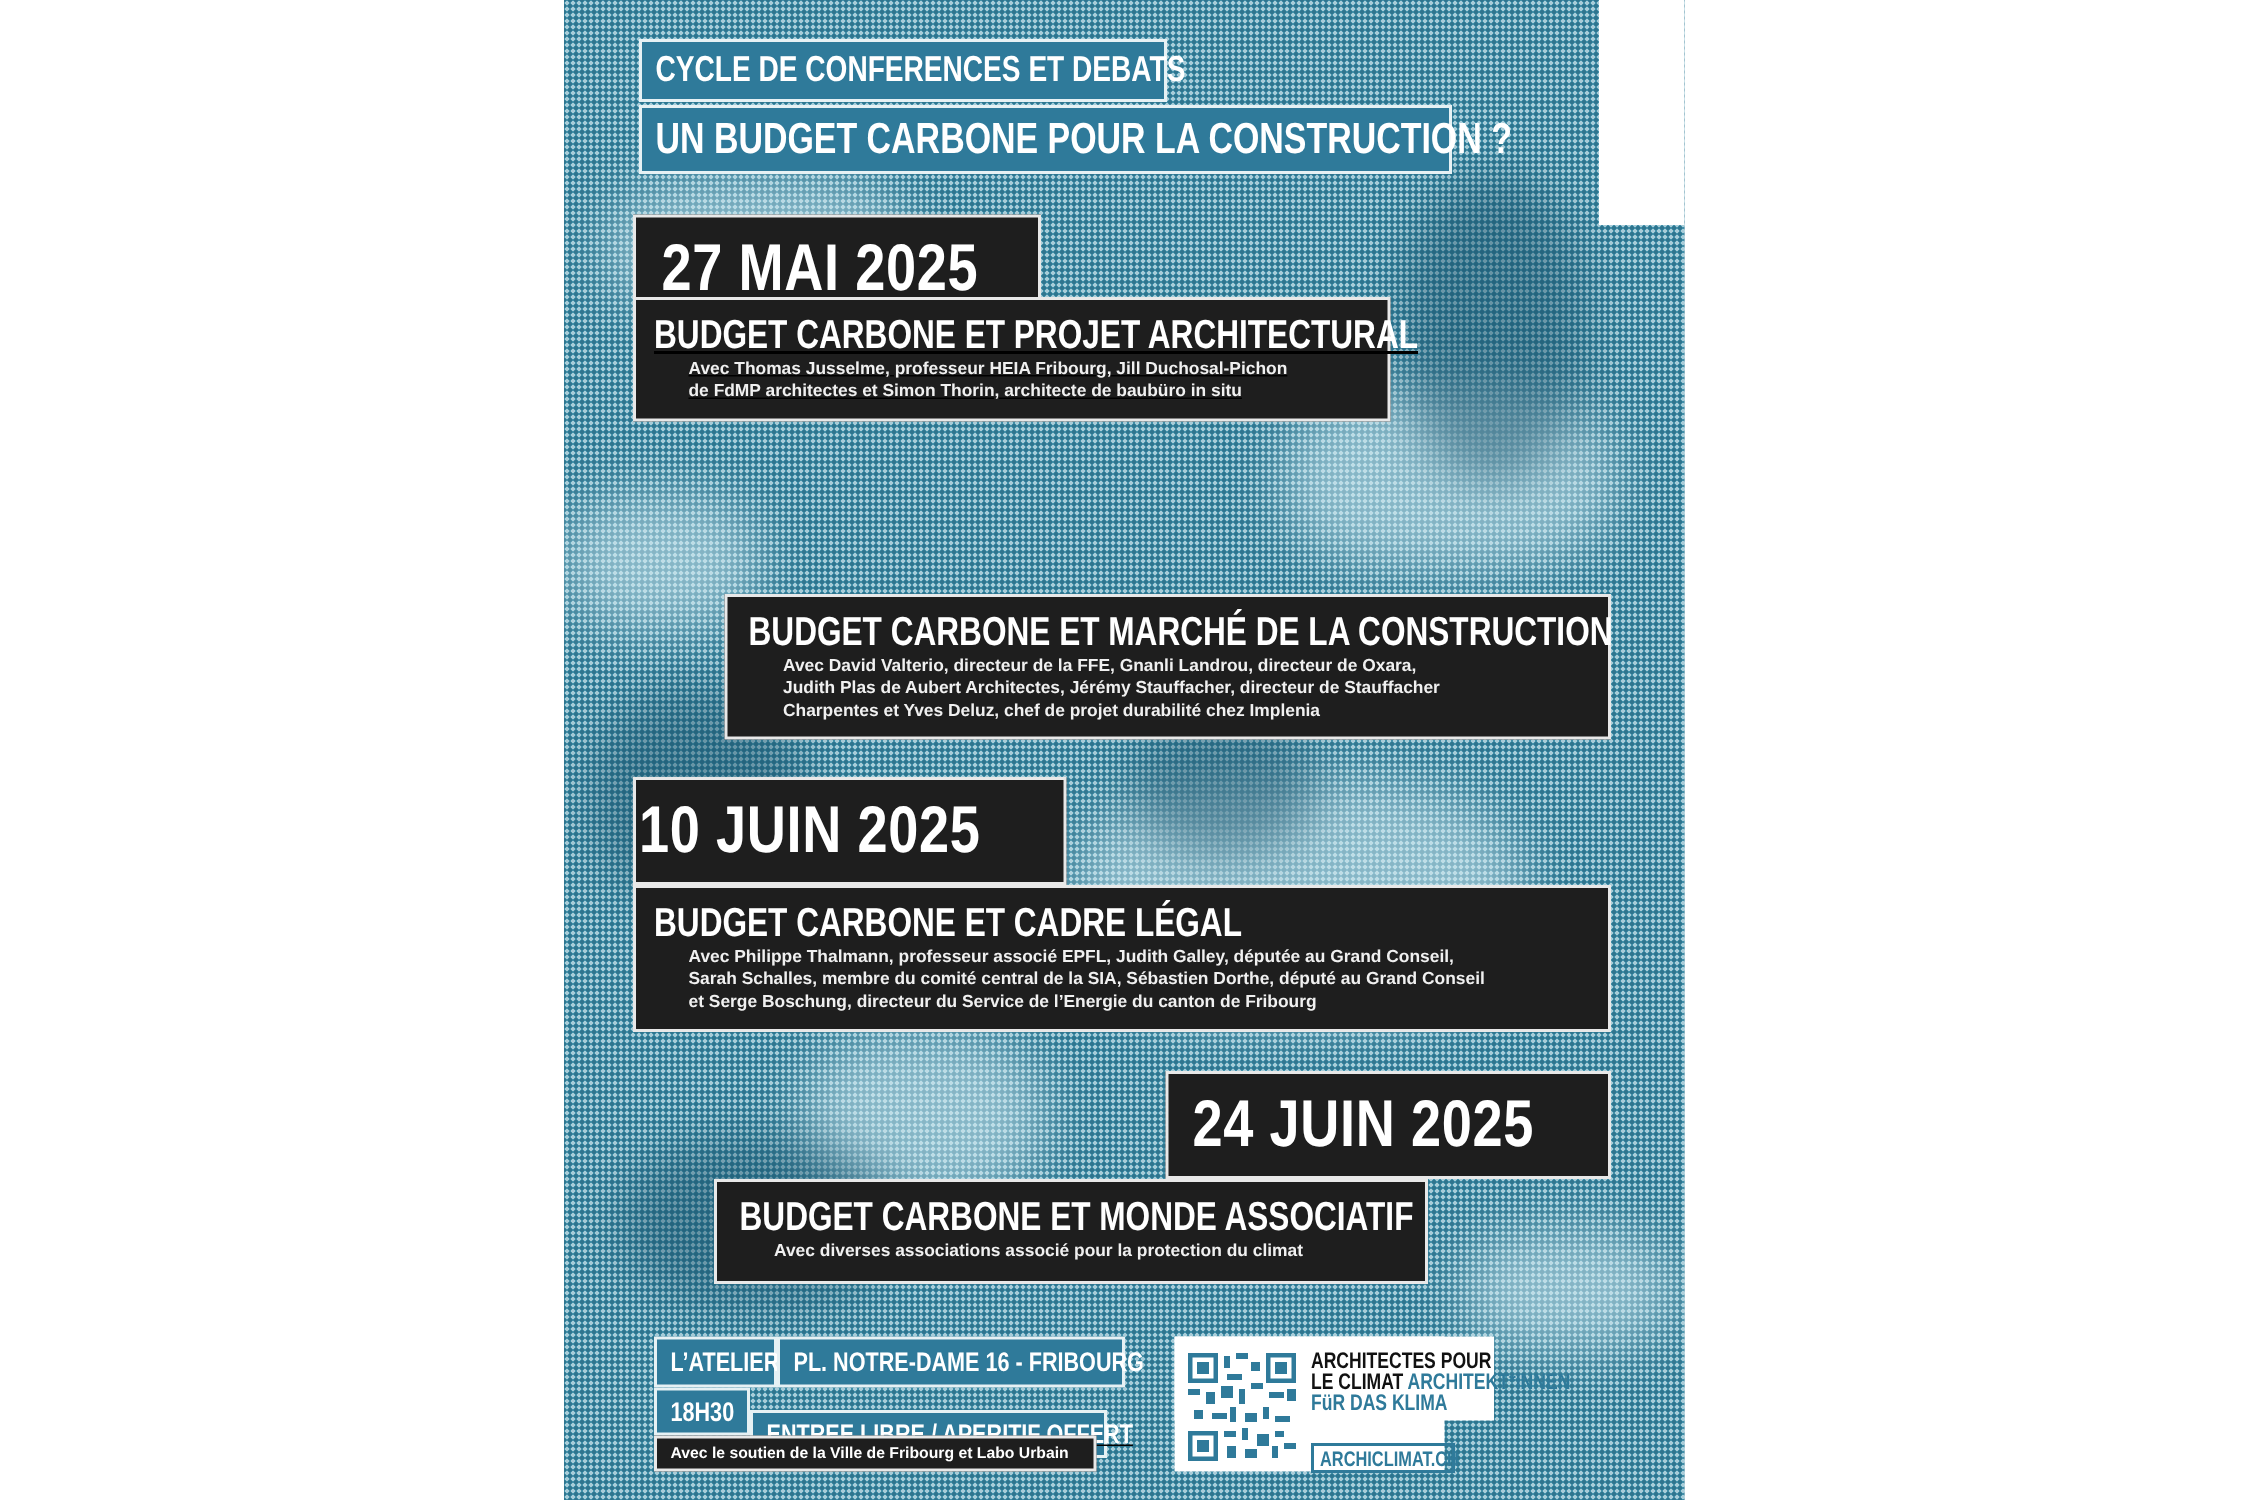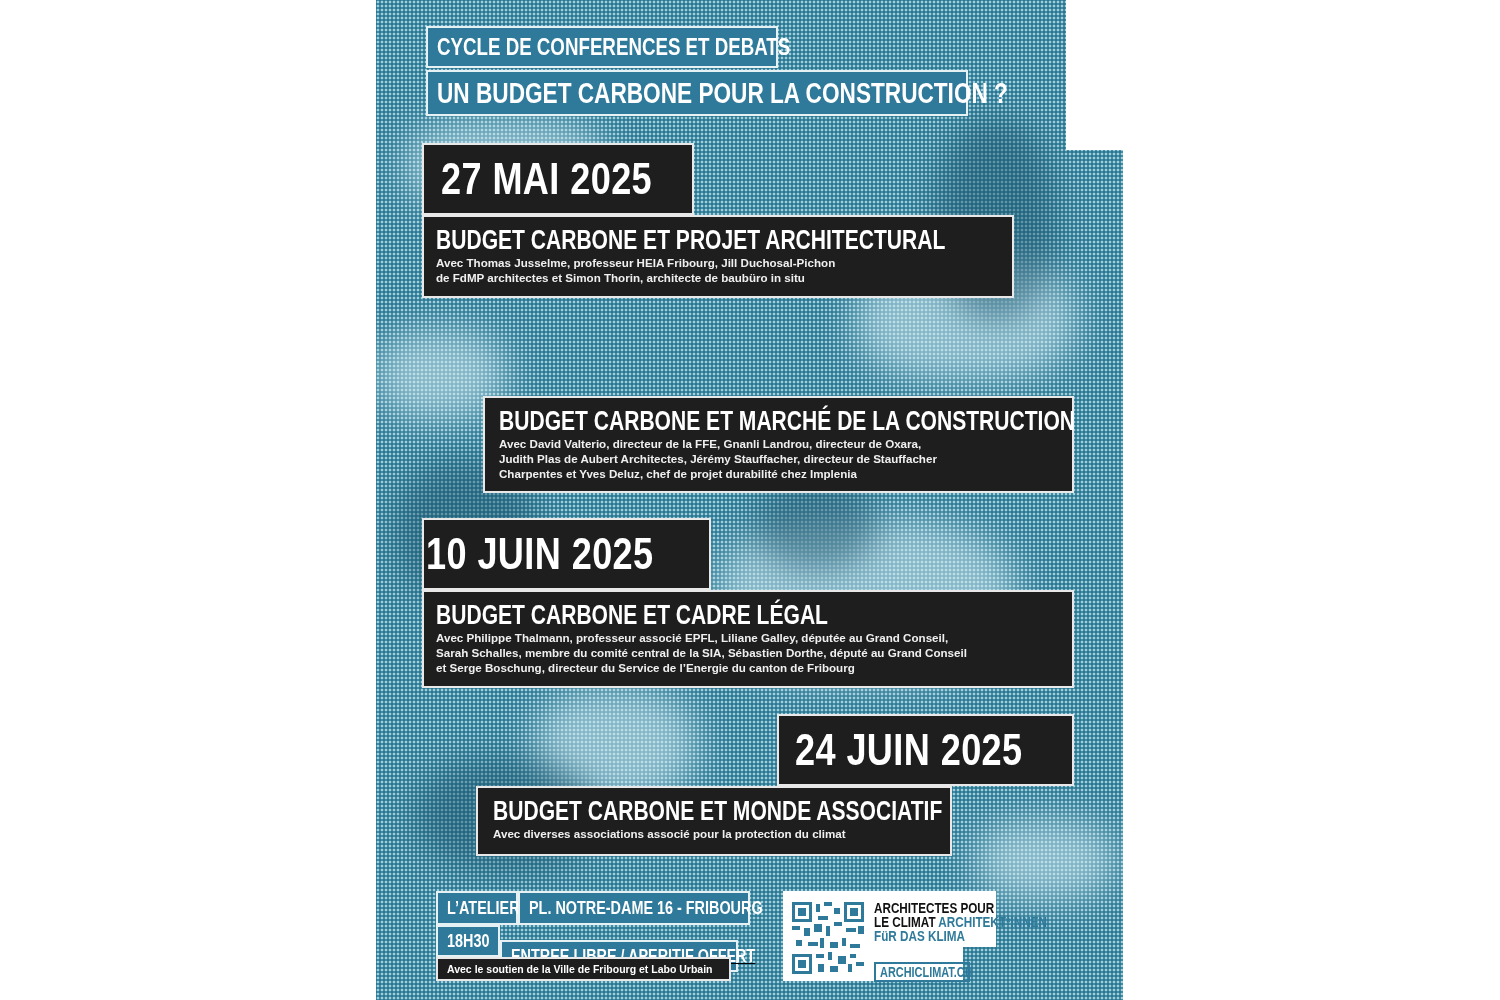--- a/index.html
+++ b/index.html
@@ -17,21 +17,21 @@
     .light-patch { position:absolute; background:rgba(210,235,242,0.55); filter:blur(18px); border-radius:40%; }
     .dark-patch { position:absolute; background:rgba(25,80,105,0.45); filter:blur(16px); border-radius:45%; }
     .white-corner {
       position:absolute; left:690px; top:0; width:57px; height:150px; background:#ffffff;
     }
     .bluebox { position:absolute; background:#2f7a9a; border:2px solid #e6f1f4; box-sizing:border-box; display:flex; align-items:center; }
     .blackbox { position:absolute; background:#1e1e1e; border:2px solid #e8e8e8; box-sizing:border-box; }
     .date-box { display:flex; align-items:center; }
     .date-text { font-family:"Liberation Sans", sans-serif; font-weight:bold; color:#fff; font-size:44px; transform:scaleX(0.82); transform-origin:left center; white-space:nowrap; letter-spacing:0.5px; }
     .title-text { font-family:"Liberation Sans", sans-serif; font-weight:bold; color:#fff; font-size:27px; transform:scaleX(0.78); transform-origin:left top; white-space:nowrap; display:block; line-height:30px; }
-    .speakers { font-family:"Liberation Sans", sans-serif; font-weight:bold; color:#f0f0f0; font-size:11.6px; line-height:15px; white-space:nowrap; }
+    .speakers { font-family:"Liberation Sans", sans-serif; font-weight:bold; color:#f0f0f0; font-size:11.6px; line-height:15px; white-space:nowrap;margin-left:23px; }
     .header-text { font-family:"Liberation Sans", sans-serif; font-weight:bold; color:#fff; white-space:nowrap; transform:scaleX(0.78); transform-origin:left center; }
     .info-text { font-family:"Liberation Sans", sans-serif; font-weight:bold; color:#fff; font-size:18px; white-space:nowrap; transform:scaleX(0.8); transform-origin:left center; }
     .logo-box { position:absolute; background:#ffffff; }
     .qr { position:absolute; width:72px; height:72px; background:#fff; }
     .qr-cell { position:absolute; background:#2f7a9a; }
   </style>
 </head>
 <body>
 
 <div class="poster">
@@ -51,21 +51,21 @@
   <div class="bluebox" style="left:50px;top:26px;width:352px;height:42px;padding-left:9px;">
     <span class="header-text" style="font-size:24px;">CYCLE DE CONFERENCES ET DEBATS</span>
   </div>
   <div class="bluebox" style="left:50px;top:70px;width:542px;height:46px;padding-left:9px;">
     <span class="header-text" style="font-size:29px;">UN BUDGET CARBONE POUR LA CONSTRUCTION ?</span>
   </div>
 
   <div class="blackbox date-box" style="left:46px;top:143px;width:272px;height:72px;padding-left:17px;">
     <span class="date-text">27 MAI 2025</span>
   </div>
-  <div class="blackbox" style="left:46px;top:215px;width:592px;height:83px;padding:8px 0 0 12px;">
+  <div class="blackbox" style="left:46px;top:198px;width:505px;height:83px;padding:8px 0 0 12px;text-decoration:underline;">
     <span class="title-text">BUDGET CARBONE ET PROJET ARCHITECTURAL</span>
     <div class="speakers">
       <div>Avec  Thomas Jusselme, professeur HEIA Fribourg,  Jill Duchosal-Pichon</div>
       <div>de FdMP architectes  et  Simon Thorin, architecte de baubüro in situ</div>
     </div>
   </div>
 
   <div class="blackbox" style="left:107px;top:396px;width:591px;height:97px;padding:8px 16px 0 14px;">
     <span class="title-text">BUDGET CARBONE ET MARCHÉ DE LA CONSTRUCTION</span>
     <div class="speakers">
@@ -74,21 +74,21 @@
       <div>Charpentes  et  Yves Deluz, chef de projet durabilité chez Implenia</div>
     </div>
   </div>
 
   <div class="blackbox date-box" style="left:46px;top:518px;width:289px;height:72px;padding-left:2px;">
     <span class="date-text">10 JUIN 2025</span>
   </div>
   <div class="blackbox" style="left:46px;top:590px;width:652px;height:98px;padding:8px 0 0 12px;">
     <span class="title-text">BUDGET CARBONE ET CADRE LÉGAL</span>
     <div class="speakers">
-      <div>Avec  Philippe Thalmann, professeur associé EPFL,  Liliane Galley, députée au Grand Conseil,</div>
+      <div>Avec  Philippe Thalmann, professeur associé EPFL,  Judith Galley, députée au Grand Conseil,</div>
       <div>Sarah Schalles, membre du comité central de la SIA,  Sébastien Dorthe, député au Grand Conseil</div>
       <div>et  Serge Boschung, directeur du Service de l’Energie du canton de Fribourg</div>
     </div>
   </div>
 
   <div class="blackbox date-box" style="left:401px;top:714px;width:297px;height:72px;padding-left:16px;">
     <span class="date-text">24 JUIN 2025</span>
   </div>
   <div class="blackbox" style="left:100px;top:786px;width:476px;height:70px;padding:8px 0 0 15px;">
     <span class="title-text">BUDGET CARBONE ET MONDE ASSOCIATIF</span>

